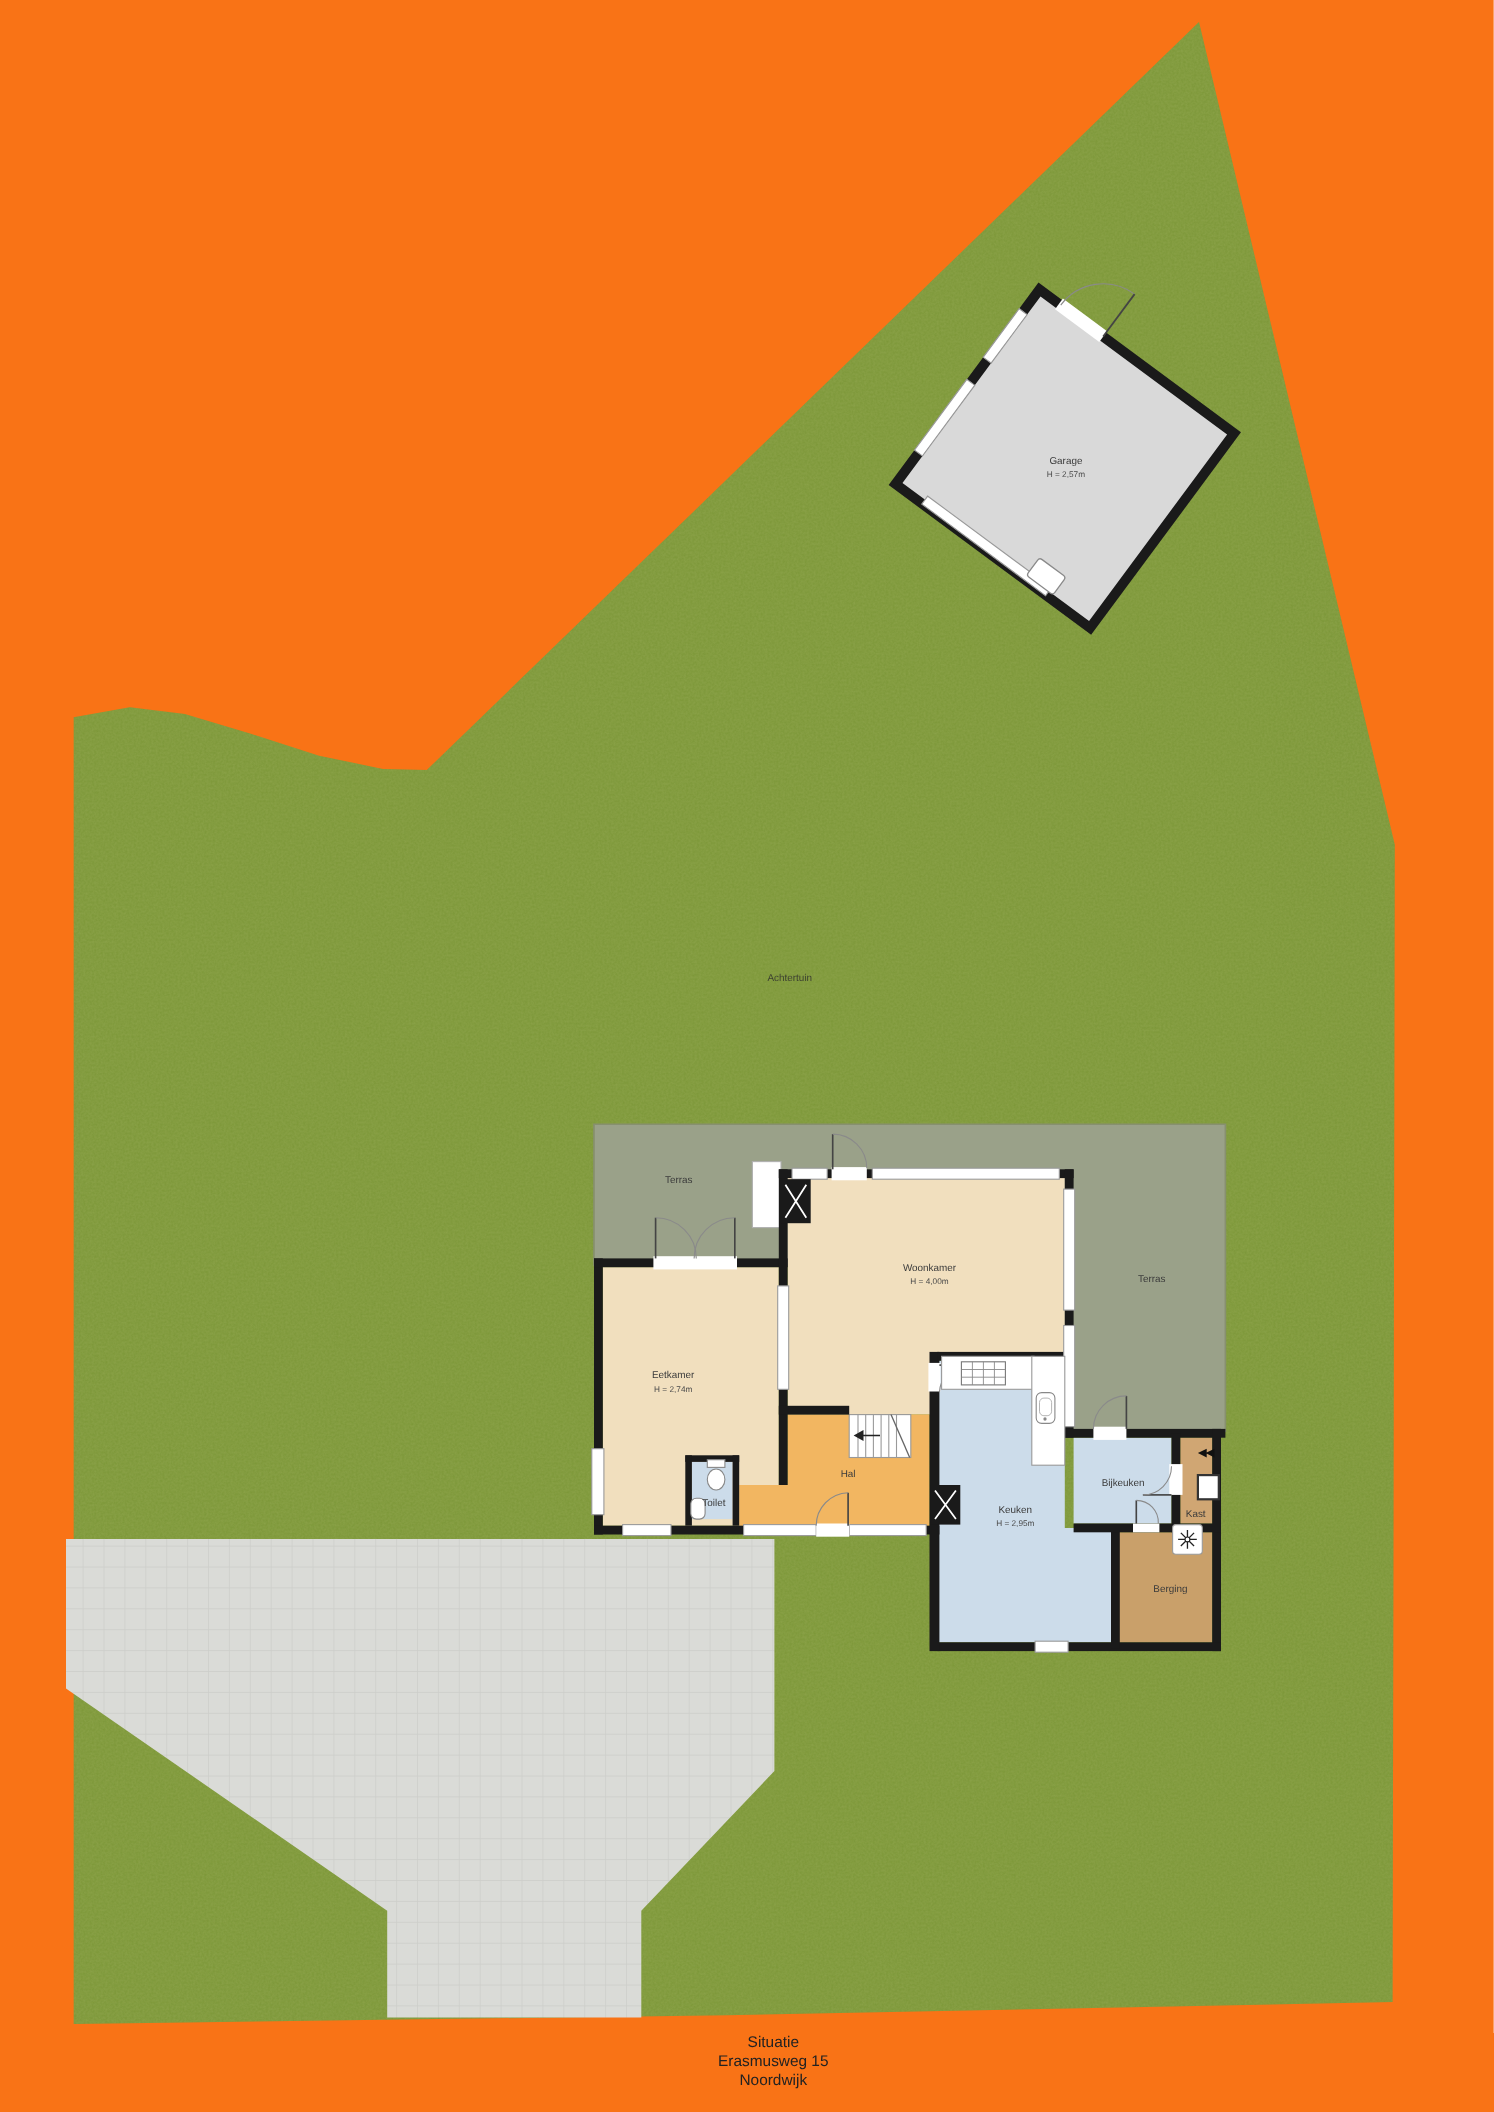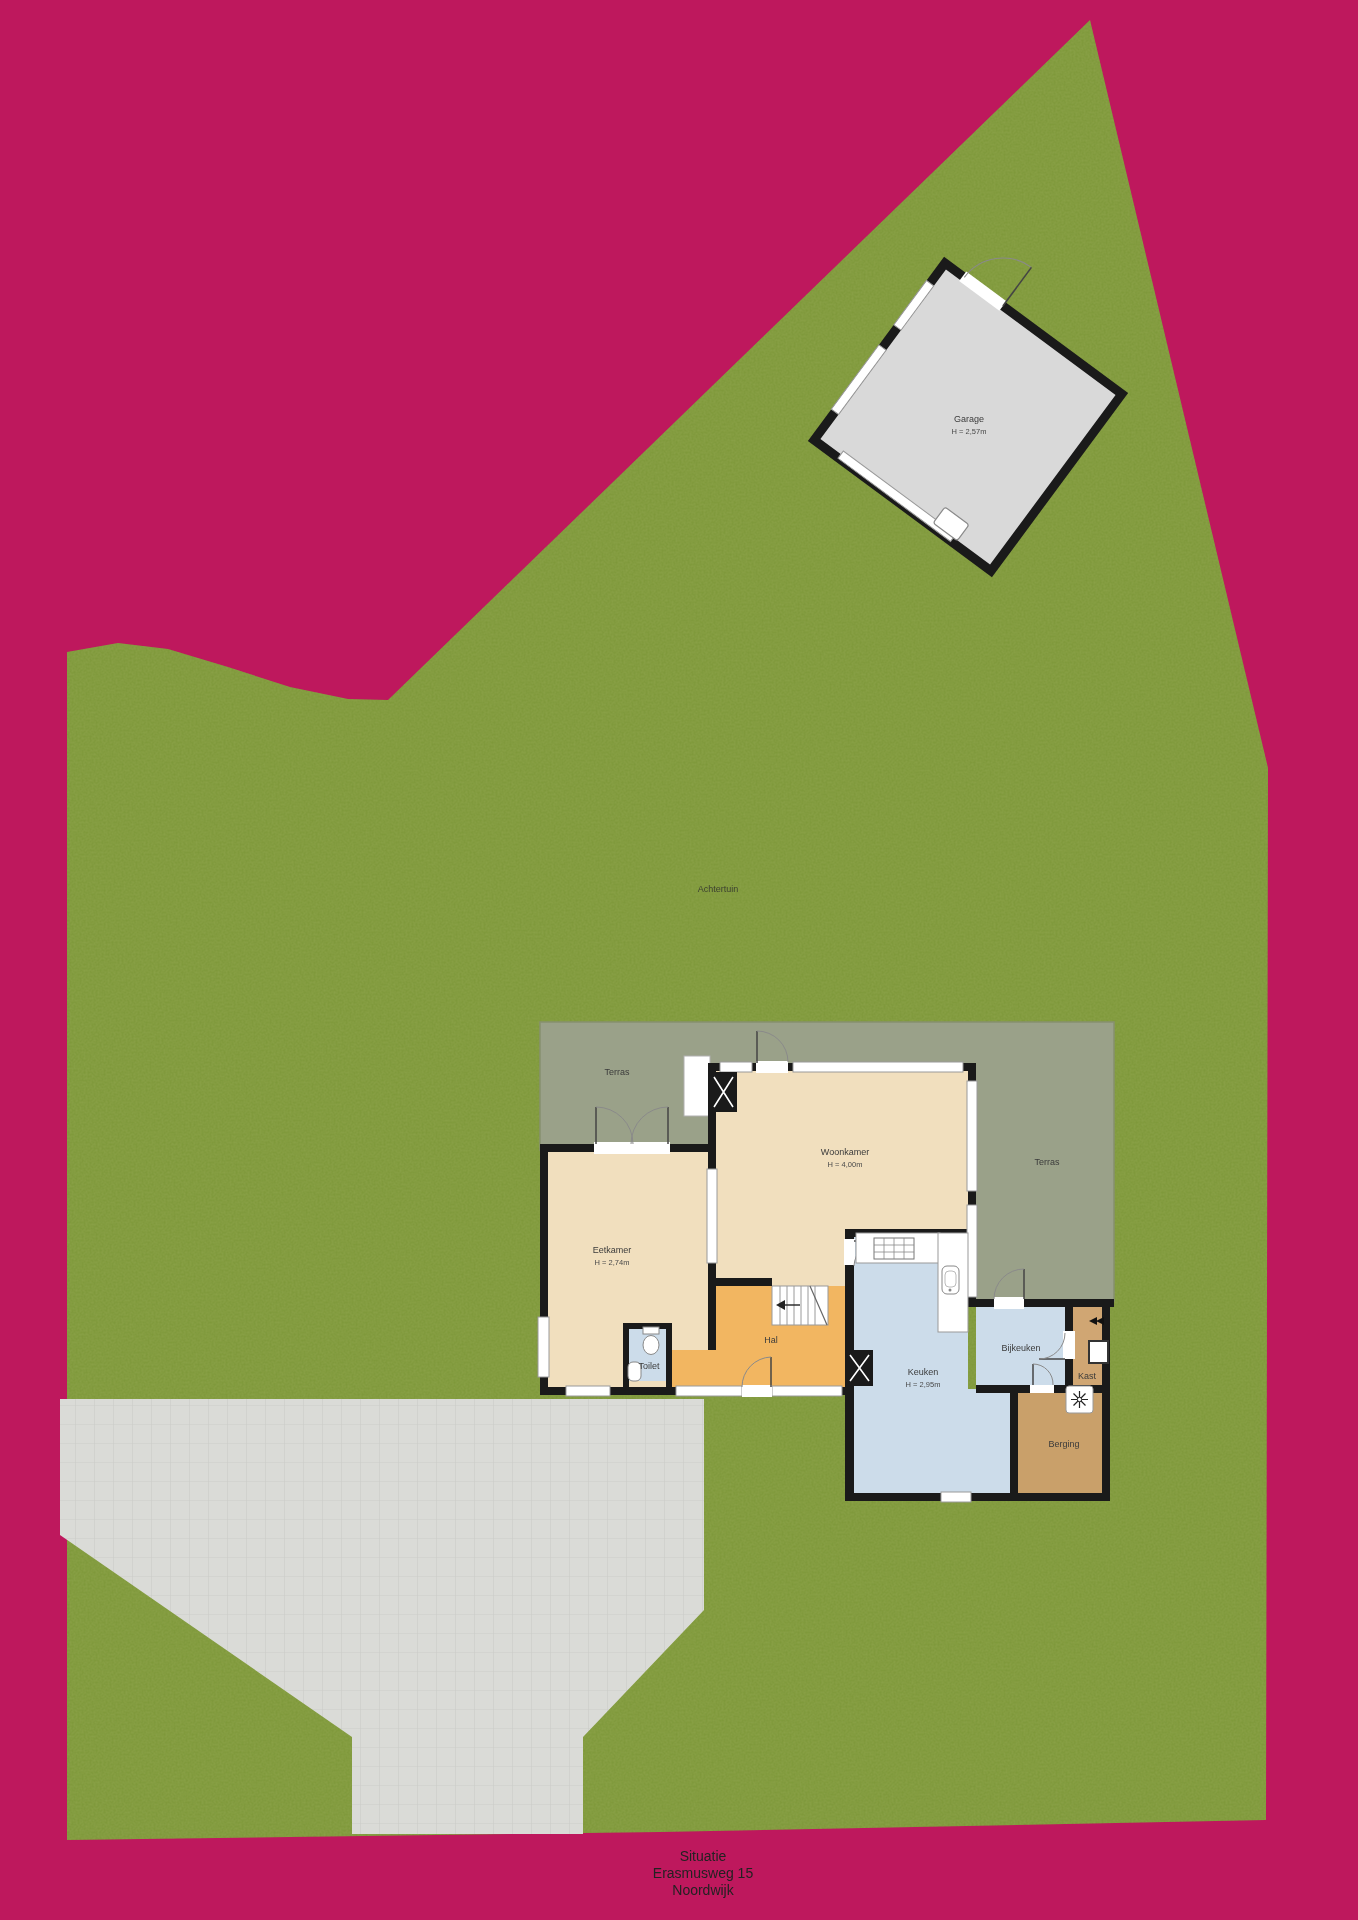--- a/index.html
+++ b/index.html
@@ -1,16 +1,16 @@
 <!DOCTYPE html>
 <html><head>
 <meta charset="utf-8">
 <style>
   html,body{margin:0;padding:0;background:#ffffff;}
-  .stage{width:1358px;height:1920px;position:relative;background:#be185d;text-decoration:underline;}
+  .stage{width:1358px;height:1920px;position:relative;background:#f97316;text-decoration:underline;}
   svg{display:block;}
   text{font-family:"Liberation Sans","DejaVu Sans",sans-serif;fill:#3b3b3b;}
   .room-label{font-size:9px;text-anchor:middle;}
   .room-sub{font-size:7.5px;text-anchor:middle;fill:#4a4a4a;}
   .garden-label{font-size:9px;text-anchor:middle;fill:#3c4030;}
   .title-line{font-size:14px;text-anchor:middle;fill:#222;}
 </style>
 </head>
 <body>
 

